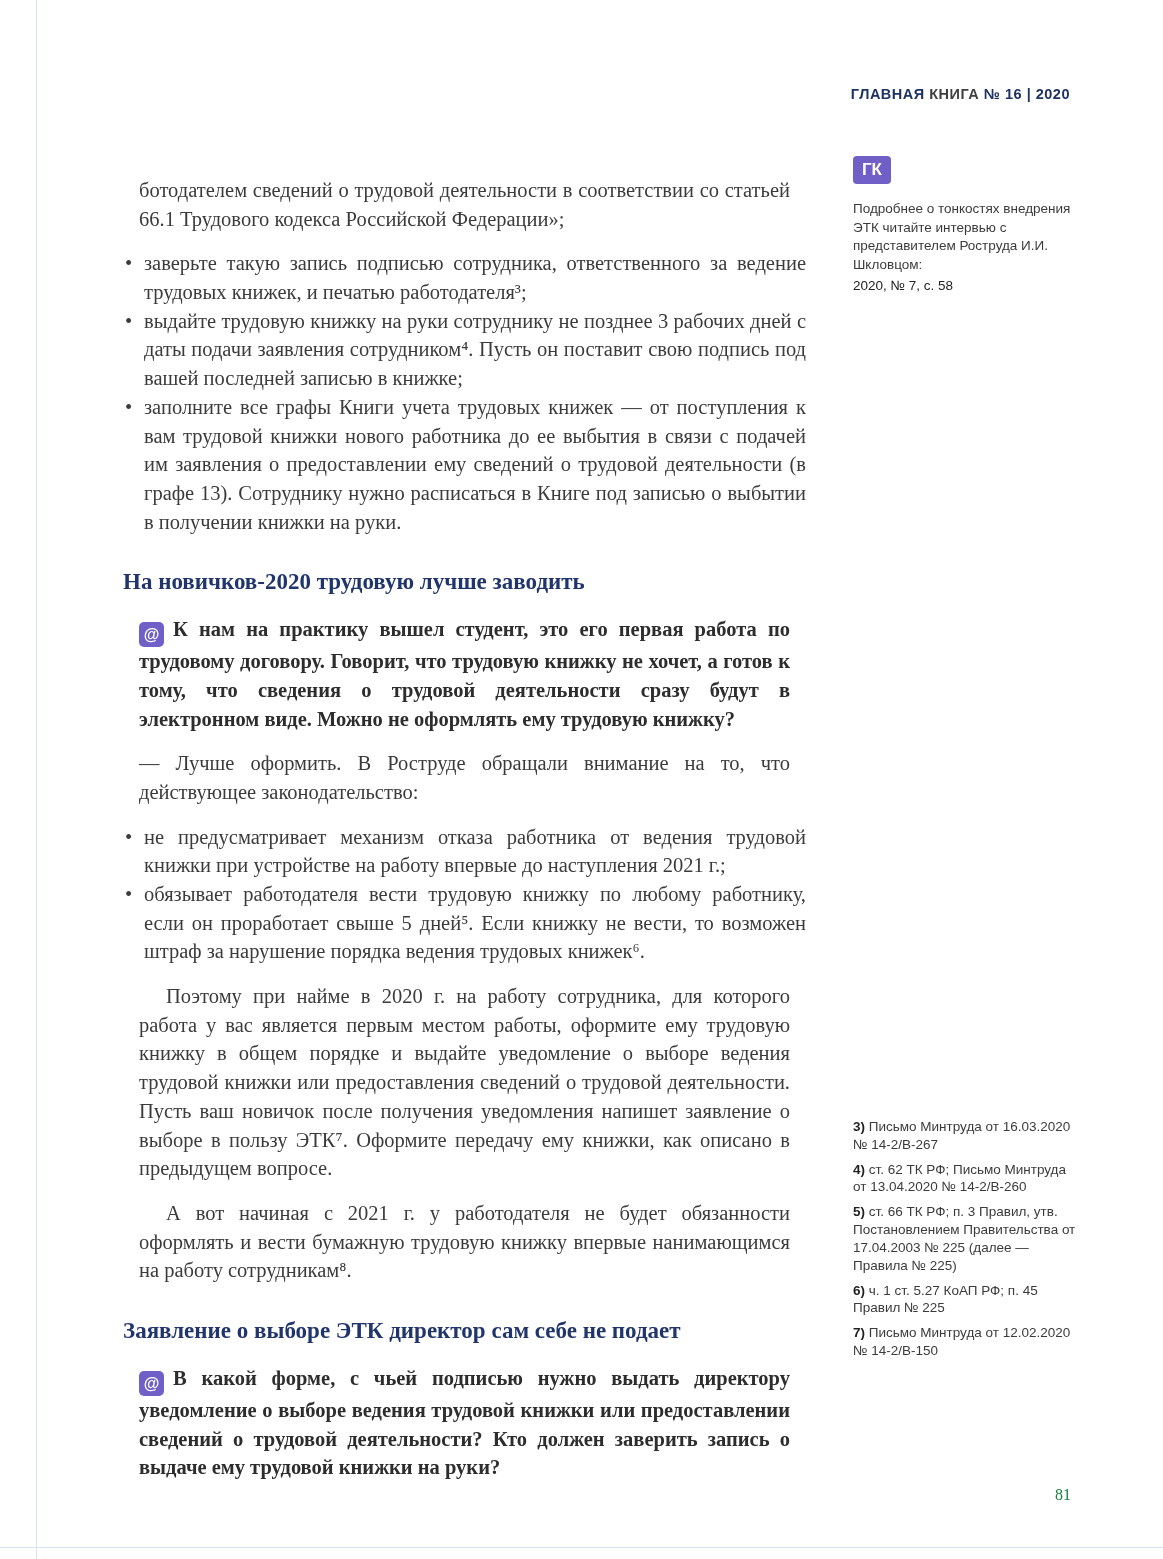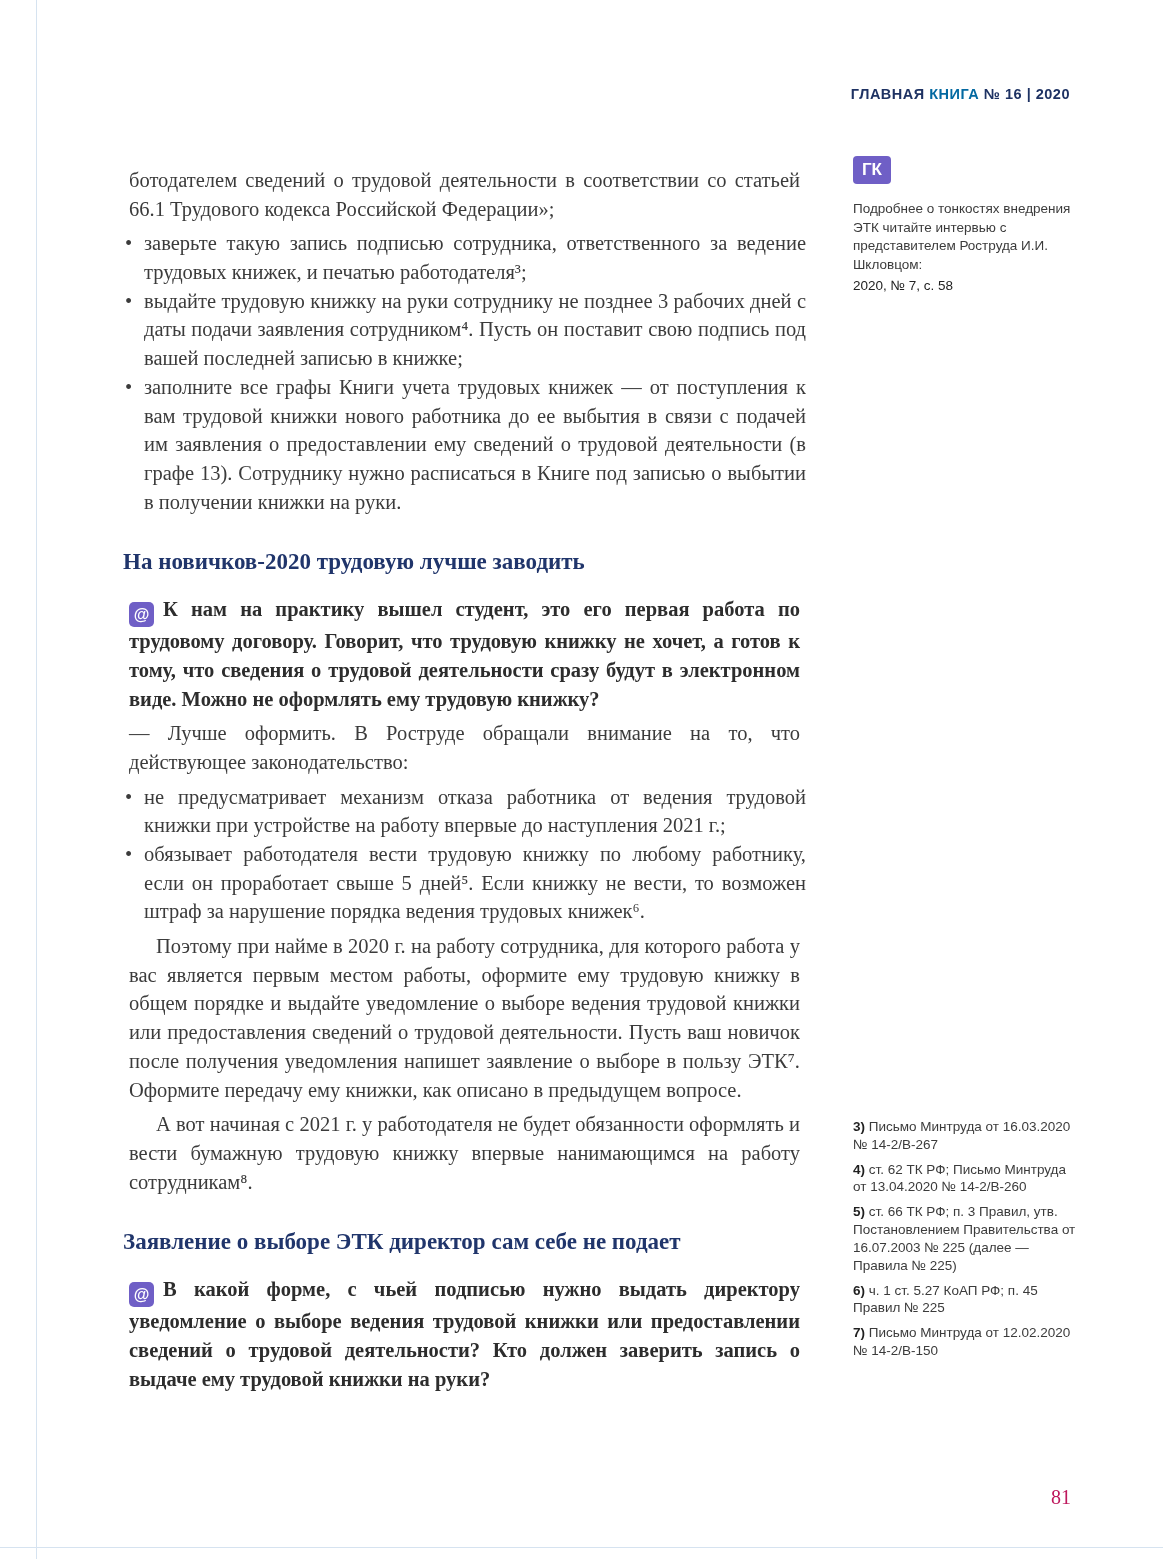--- a/index.html
+++ b/index.html
@@ -15,30 +15,30 @@
   .edge-left   { position:absolute; left:36px; top:0; width:1px; height:100%; background:#d6e3f0; }
   .edge-bottom { position:absolute; left:0; bottom:11px; width:100%; height:1px; background:#d6e3f0; }
 
   
   .header {
     position:absolute; top:86px; right:93px;
     font-family:"Liberation Sans", sans-serif;
     font-size:14.5px; font-weight:bold; color:#1e3263;
     letter-spacing:0.5px; white-space:nowrap;
   }
-  .header .brand2 { color:#0369a1; }
+  .header .brand2 { color:#404040; }
   .header .issue  { color:#1e3263; }
 
   
   .article {
     position:absolute; left:123px; top:160px; width:683px;
     font-size:20.5px; line-height:1.40; text-align:justify;
     color:#3b3b3b;
   }
-  .article p { margin:6px; }
+  .article p { margin:16px; }
   .bullet { position:relative; padding-left:21px; }
   .bullet .marker { position:absolute; left:2px; top:0; }
   h2.section {
     color:#20356b; font-size:23px; line-height:1.26;
     font-weight:bold; text-align:left; margin:32px 0 18px;
   }
   .question { font-weight:bold; color:#2d2d2d; }
   .at-icon {
     display:inline-block; width:25px; height:25px;
     background:#6f5fc6; color:#ffffff; border-radius:5px;
@@ -66,21 +66,21 @@
   .footnotes {
     position:absolute; left:853px; top:1118px; width:226px;
     font-family:"Liberation Sans", sans-serif;
     font-size:13.5px; line-height:1.32; color:#3b3b3b; text-align:left;
   }
   .footnote { margin-bottom:7px; }
   .fn-num { font-weight:bold; color:#1f1f1f; }
 
   .page-number {
     position:absolute; right:92px; top:1486px;
-    font-size:20px; color:#be185d;font-family:Liberation Serif, serif;
+    font-size:16px; color:#15803d;font-family:Liberation Serif, serif;
   }
 </style>
 </head>
 <body>
 
 <div class="page">
 
   <div class="edge-left"></div>
   <div class="edge-bottom"></div>
 
@@ -133,20 +133,20 @@
 
   <div class="sidebar-note">
     <div class="gk-logo">ГК</div>
     <div>Подробнее о тонкостях внедрения ЭТК читайте интервью с представителем Роструда И.И. Шкловцом:</div>
     <div class="note-ref">2020, № 7, с. 58</div>
   </div>
 
   <div class="footnotes">
     <div class="footnote"><span class="fn-num">3)</span><span> Письмо Минтруда от 16.03.2020 № 14-2/В-267</span></div>
     <div class="footnote"><span class="fn-num">4)</span><span> ст. 62 ТК РФ; Письмо Минтруда от 13.04.2020 № 14-2/В-260</span></div>
-    <div class="footnote"><span class="fn-num">5)</span><span> ст. 66 ТК РФ; п. 3 Правил, утв. Постановлением Правительства от 16.07.2003 № 225 (далее — Правила № 225)</span></div>
+    <div class="footnote"><span class="fn-num">5)</span><span> ст. 66 ТК РФ; п. 3 Правил, утв. Постановлением Правительства от 17.04.2003 № 225 (далее — Правила № 225)</span></div>
     <div class="footnote"><span class="fn-num">6)</span><span> ч. 1 ст. 5.27 КоАП РФ; п. 45 Правил № 225</span></div>
     <div class="footnote"><span class="fn-num">7)</span><span> Письмо Минтруда от 12.02.2020 № 14-2/В-150</span></div>
   </div>
 
   <div class="page-number">81</div>
 
 </div>
 
 </body></html>

